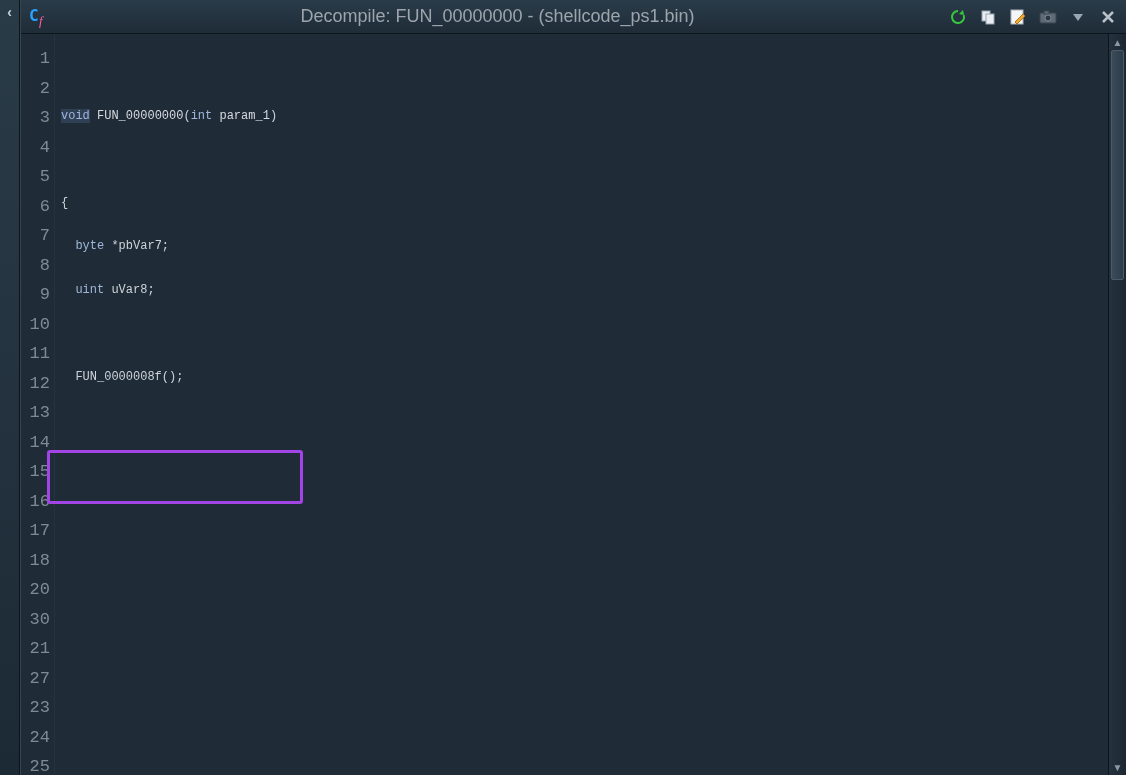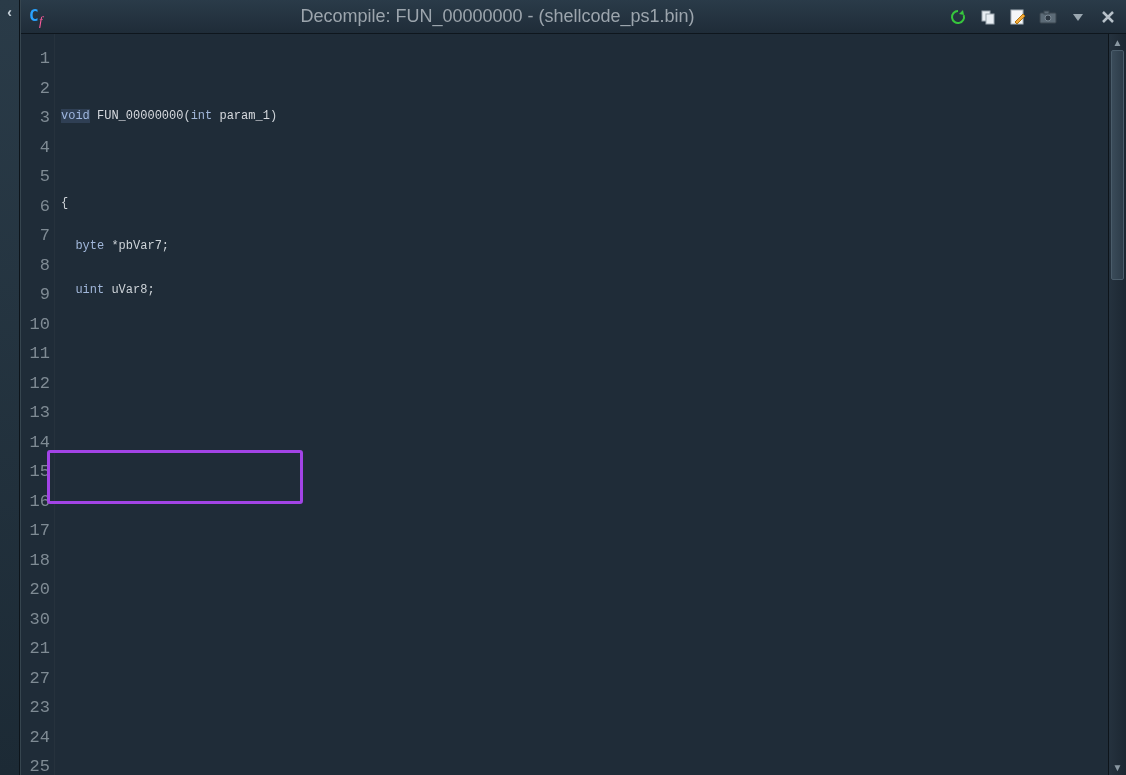--- a/index.html
+++ b/index.html
@@ -200,20 +200,21 @@
       </div>
 
       <div class="code">
 <div class="line"></div>
 <div class="line"><span class="kw-void">void</span> <span class="fn-name">FUN_00000000</span><span class="punct">(</span><span class="kw-type">int</span> <span class="param">param_1</span><span class="punct">)</span></div>
 <div class="line"></div>
 <div class="line"><span class="punct">{</span></div>
 <div class="line">  <span class="kw-type">byte</span> <span class="var">*pbVar7;</span></div>
 <div class="line">  <span class="kw-type">uint</span> <span class="var">uVar8;</span></div>
 <div class="line"></div>
+<div class="line">  <span class="var">FUN_0000008f();</span></div>
 
 
 
 
 
 
 
 
 
 

